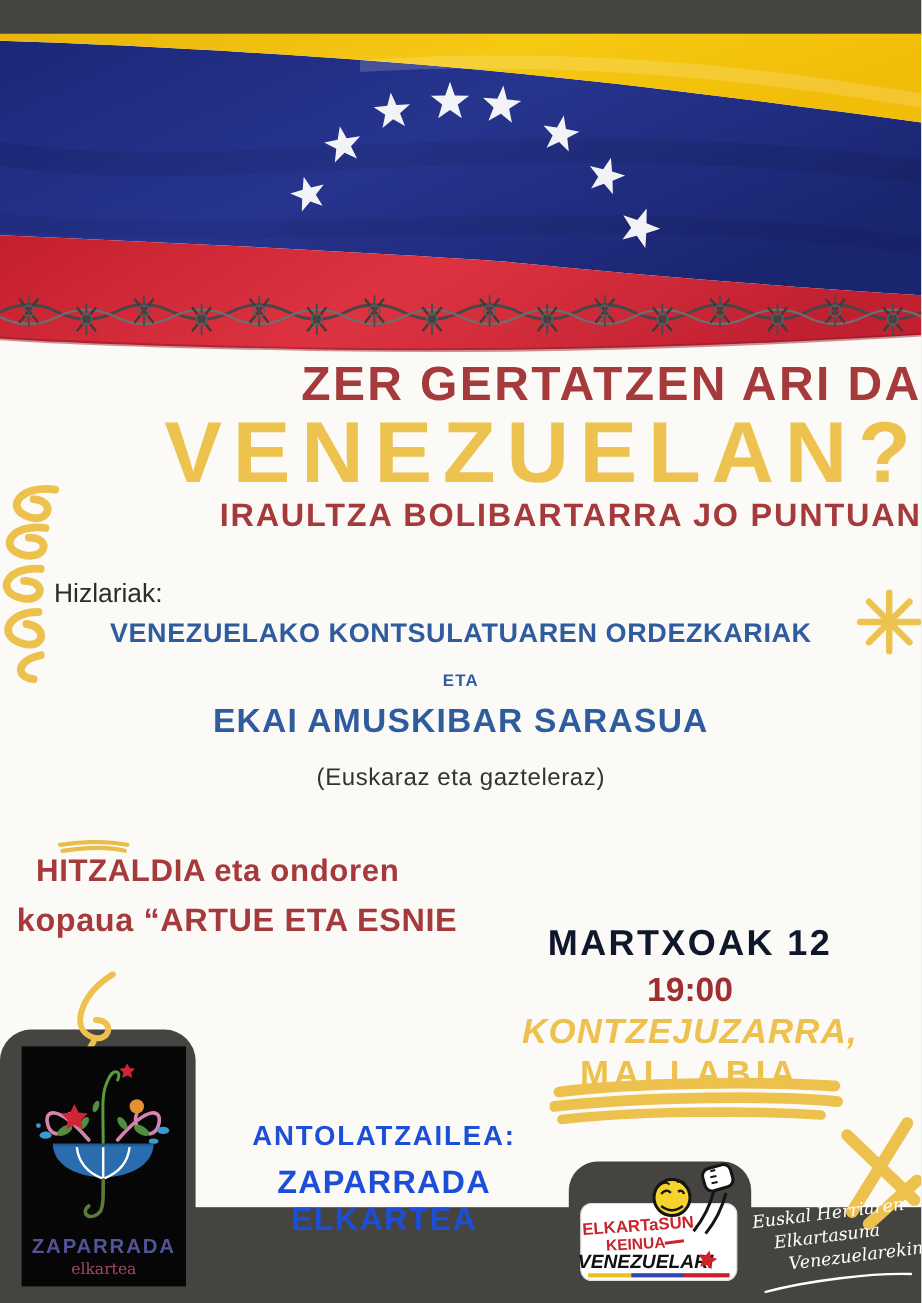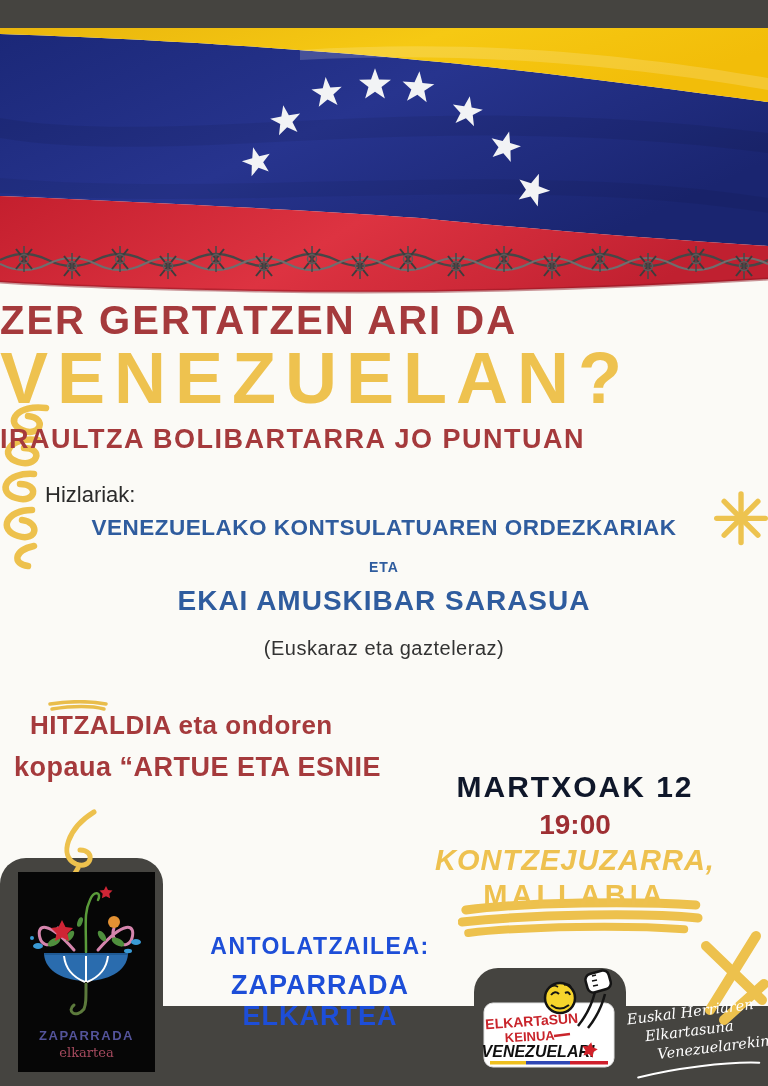--- a/index.html
+++ b/index.html
@@ -7,24 +7,24 @@
     position:relative;width:768px;height:1086px;overflow:hidden;
     background:#fbfaf6;font-family:"Liberation Sans",sans-serif;
     -webkit-font-smoothing:antialiased;
   }
   .abs{position:absolute;}
   
   .top-bar{left:0;top:0;width:768px;height:30px;background:#454440;}
   
   .flag-svg{left:0;top:28px;}
   
-  .title-block{left:0;top:300px;width:768px;text-align:left;z-index:5;}
+  .title-block{left:0;top:300px;width:768px;text-align:right;z-index:5;}
   .title-1{font-size:40px;font-weight:700;letter-spacing:2px;color:#a53a3c;line-height:1.0;}
   .title-2{font-size:72px;font-weight:800;letter-spacing:9px;color:#eec24f;line-height:1.0;margin-top:2px;}
-  .title-3{font-size:27px;font-weight:700;letter-spacing:1.5px;color:#a53a3c;margin-top:10px;}
+  .title-3{font-size:27px;font-weight:700;letter-spacing:1.5px;color:#a53a3c;}
   
   .hizlariak{left:45px;top:482px;font-size:22px;color:#2b2b2b;z-index:5;}
   .speakers{left:0;top:515px;width:768px;text-align:center;color:#2f5c9e;font-weight:700;z-index:5;}
   .sp-group{font-size:22.5px;letter-spacing:.5px;margin:0 0 18px 0;}
   .sp-eta{font-size:14px;letter-spacing:1px;margin:0 0 10px 0;}
   .sp-name{font-size:28px;letter-spacing:1px;margin:0 0 20px 0;}
   .sp-role{font-size:16px;letter-spacing:.8px;margin:0 0 10px 0;}
   .sp-lang{font-size:20px;font-weight:400;color:#333;letter-spacing:.5px;}
   
   .activity{left:14px;top:710px;color:#a53a3c;font-weight:700;z-index:5;}
@@ -37,21 +37,21 @@
   .sch-venue{font-size:29px;color:#eec14f;letter-spacing:1px;margin-top:3px;font-style:italic;}
   .sch-town{font-size:29px;color:#eec14f;letter-spacing:4px;margin-top:2px;}
   
   .organizer{left:150px;top:933px;width:340px;text-align:center;color:#1d4ed8;font-weight:700;z-index:6;}
   .org-label{font-size:23px;letter-spacing:1.5px;}
   .org-name{font-size:27px;letter-spacing:1px;word-spacing:16px;margin-top:10px;text-align:center;}
   
   .gray-band{left:0;top:1006px;width:768px;height:80px;background:#454440;z-index:2;}
   .zap-frame{left:0;top:858px;width:163px;height:228px;background:#454440;border-radius:26px 26px 0 0;z-index:3;}
   .zap-box{left:18px;top:872px;width:137px;height:200px;background:#060606;z-index:4;text-align:center;}
-  .zap-title{font-size:13px;letter-spacing:1.5px;color:#53539a;font-weight:700;margin-top:2px;}
+  .zap-title{font-size:17px;letter-spacing:1.5px;color:#53539a;font-weight:700;margin-top:2px;}
   .zap-sub{font-size:13px;color:#a54a5e;font-family:"DejaVu Serif",serif;margin-top:2px;}
   
   .keinua-tab{left:474px;top:968px;width:152px;height:118px;background:#454440;border-radius:24px 24px 0 0;z-index:5;}
   
   .note{left:630px;top:1002px;width:136px;color:#ffffff;z-index:6;
     font-family:"DejaVu Serif",serif;font-style:italic;font-size:14.5px;line-height:1.3;
     transform:rotate(-7deg);}
   .note .n2{padding-left:16px;}
   .note .n3{padding-left:26px;}
   .dec{z-index:4;}

